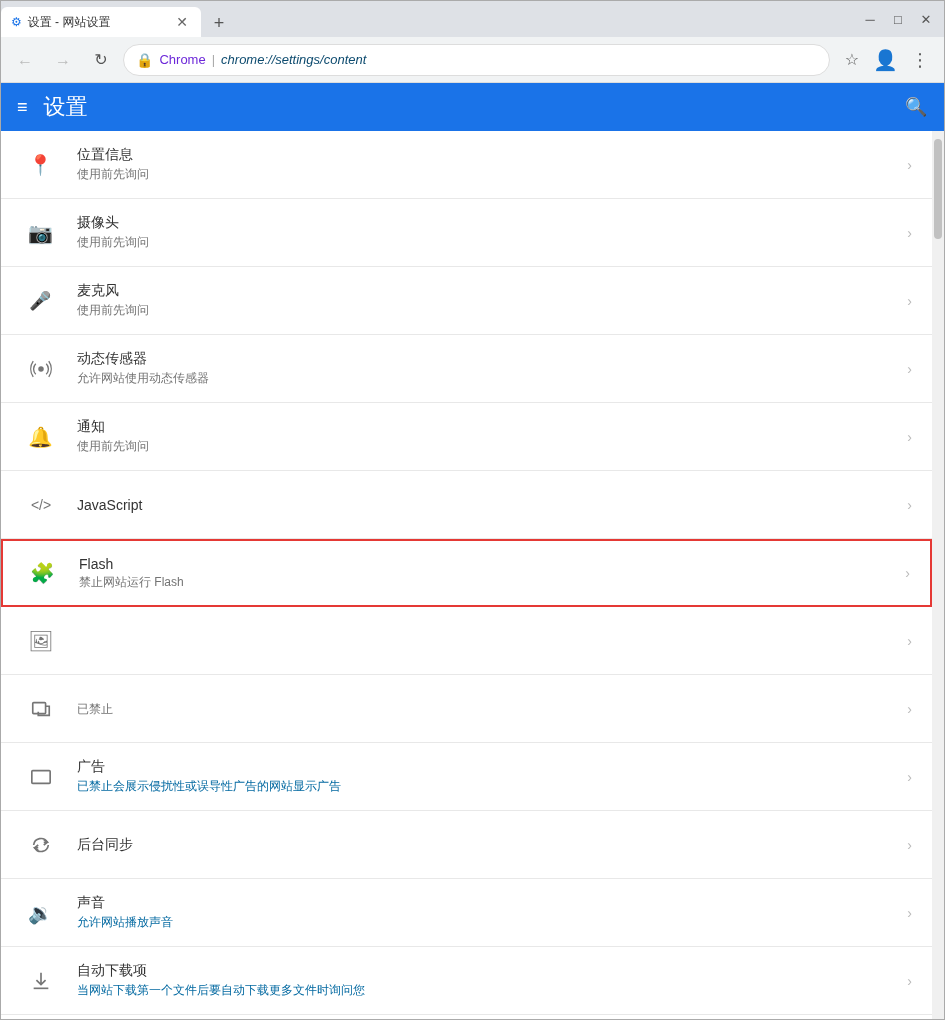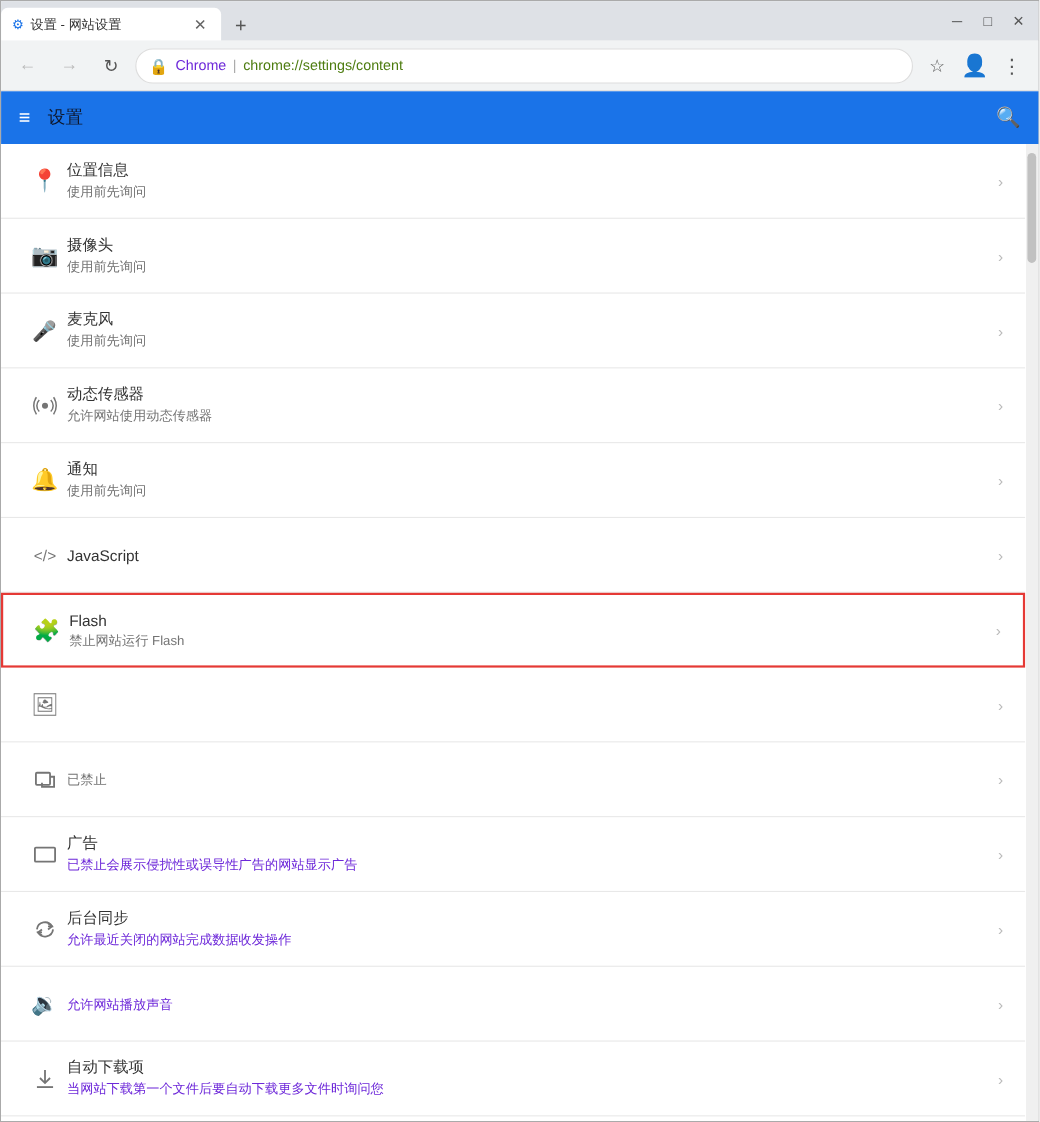--- a/index.html
+++ b/index.html
@@ -111,21 +111,21 @@
       display: flex;
       align-items: center;
       padding: 0 12px;
       gap: 6px;
       font-size: 13px;
       color: #333;
     }
     .address-bar .globe-icon { color: #1a73e8; font-size: 14px; }
     .address-brand { color: #6d28d9; }
     .address-sep { color: #aaa; }
-    .address-path { color: #4d7c0f; }
+    .address-path { color: #0c4a6e; font-style: italic; }
     .nav-right-icons {
       display: flex;
       align-items: center;
       gap: 2px;
     }
 
     
     .settings-header {
       background: #1a73e8;
       height: 48px;
@@ -134,22 +134,22 @@
       padding: 0 16px;
       gap: 16px;
       flex-shrink: 0;
     }
     .hamburger-icon {
       color: #fff;
       font-size: 18px;
       cursor: pointer;
     }
     .settings-title {
-      color: #0f172a;
-      font-size: 16px;
+      color: #ffffff;
+      font-size: 22px;
       font-weight: 400;
     }
     .settings-search-icon {
       margin-left: auto;
       color: #fff;
       font-size: 18px;
       cursor: pointer;
     }
 
     
@@ -186,32 +186,33 @@
       width: 40px;
       display: flex;
       align-items: center;
       justify-content: center;
       color: #757575;
       font-size: 20px;
       flex-shrink: 0;
     }
     .item-content {
       flex: 1;
+      margin-left: 16px;
     }
     .item-title {
       font-size: 14px;
       color: #333;
       font-weight: 400;
     }
     .item-subtitle {
       font-size: 12px;
       color: #737373;
       margin-top: 2px;
     }
-    .item-subtitle.gray { color: #6d28d9; }
+    .item-subtitle.gray { color: #0369a1; }
     .item-arrow {
       color: #bbb;
       font-size: 14px;
     }
 
     
     .content-area ::-webkit-scrollbar { width: 8px; }
     .content-area ::-webkit-scrollbar-track { background: #f1f1f1; }
     .content-area ::-webkit-scrollbar-thumb { background: #c1c1c1; border-radius: 4px; }
 
@@ -385,28 +386,28 @@
         <div class="item-icon" style="font-size:18px; color:#757575;">
           <svg width="22" height="22" viewBox="0 0 24 24" fill="none" stroke="#757575" stroke-width="1.8">
             <path d="M4 12a8 8 0 0 1 14.9-3H15"></path>
             <path d="M20 12a8 8 0 0 1-14.9 3H9"></path>
             <polyline points="15 6 19 9 15 12"></polyline>
             <polyline points="9 18 5 15 9 12"></polyline>
           </svg>
         </div>
         <div class="item-content">
           <div class="item-title">后台同步</div>
-          <div class="item-subtitle gray">允许最近关闭的网站完成数据收发操作</div>
         </div>
         <span class="item-arrow">›</span>
       </div>
 
       <div class="settings-item">
         <div class="item-icon">🔉</div>
         <div class="item-content">
+          <div class="item-title">声音</div>
           <div class="item-subtitle gray">允许网站播放声音</div>
         </div>
         <span class="item-arrow">›</span>
       </div>
 
       <div class="settings-item">
         <div class="item-icon" style="font-size:18px; color:#757575;">
           <svg width="22" height="22" viewBox="0 0 24 24" fill="none" stroke="#757575" stroke-width="1.8">
             <path d="M12 3v13M7 11l5 5 5-5"></path>
             <path d="M4 20h16"></path>

